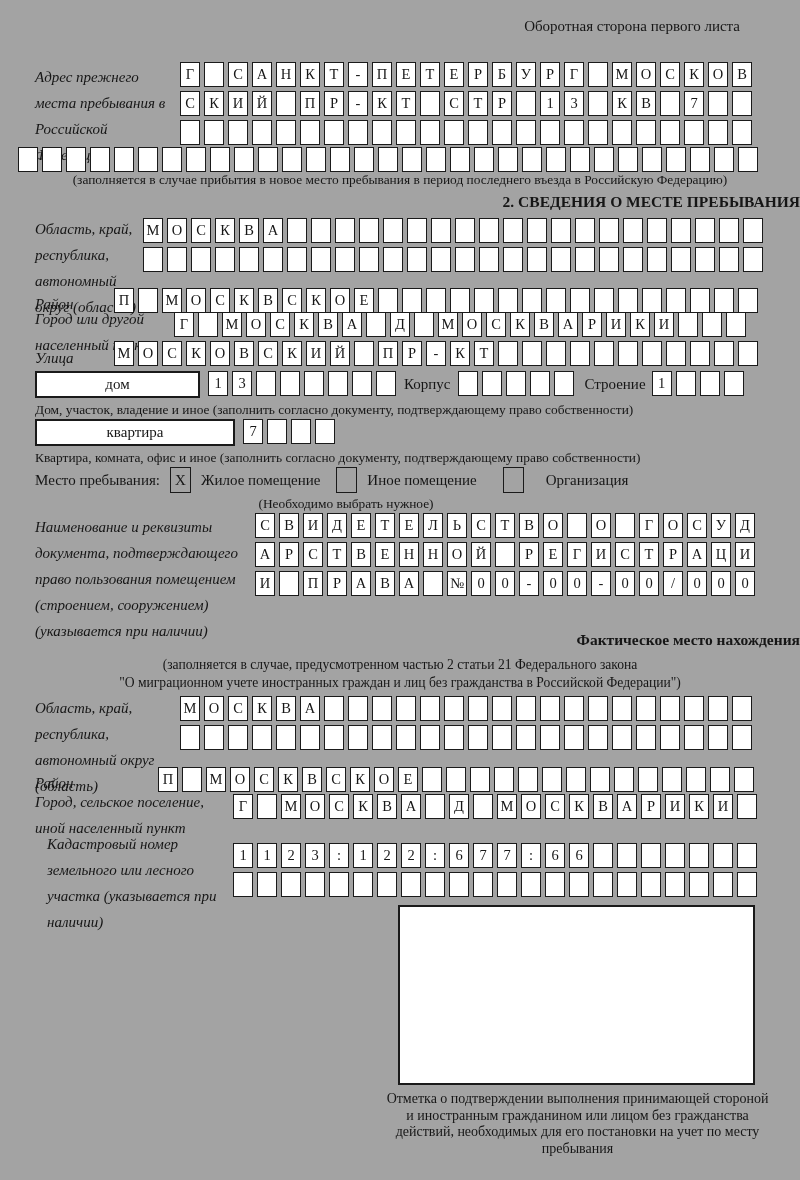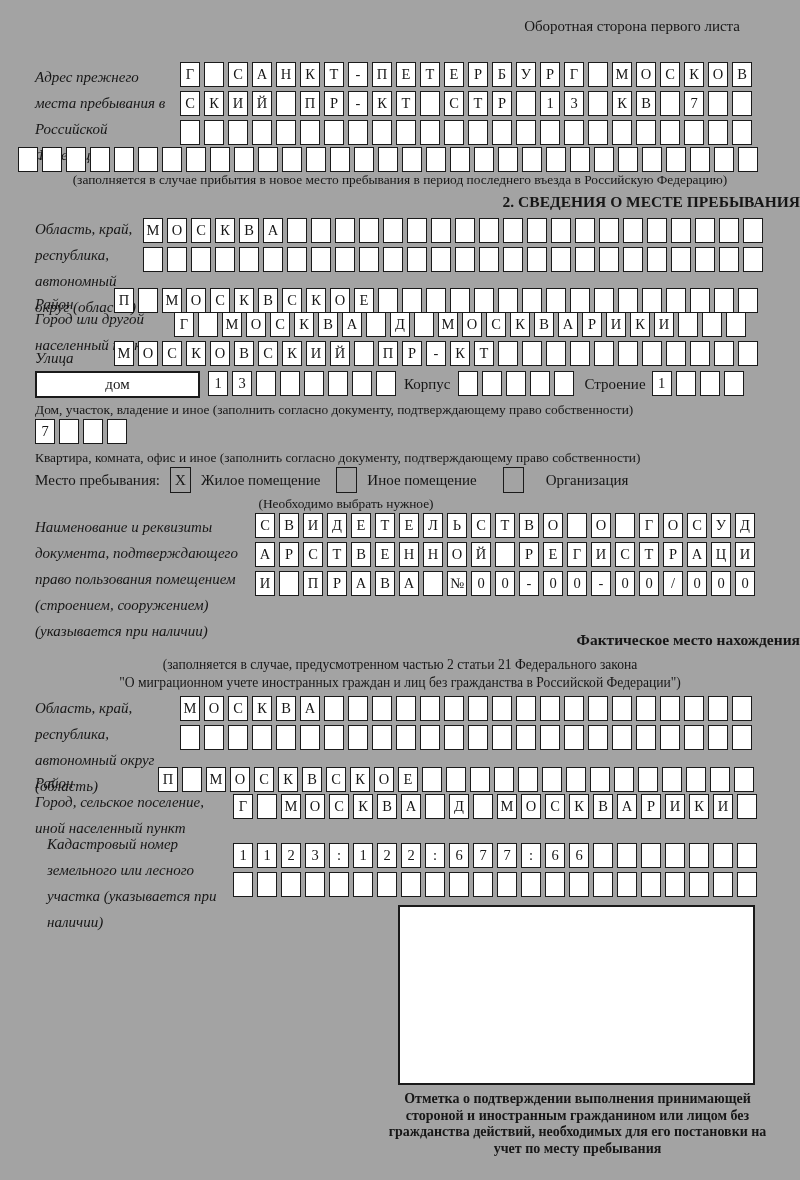--- a/index.html
+++ b/index.html
@@ -21,21 +21,21 @@
     font-size:14.5px;background:#fff;
   }
   .cb{box-sizing:border-box;width:21px;height:26px;border:1.6px solid #1a1a1a;
     display:flex;align-items:center;justify-content:center;font-size:15px;flex:0 0 21px;}
   .namedbox{
     box-sizing:border-box;border:2px solid #1a1a1a;height:27px;background:#fff;
     display:flex;align-items:center;justify-content:center;font-size:15px;flex-shrink:0;
   }
   .flexline{display:flex;align-items:flex-start;}
   .stampbox{box-sizing:border-box;border:2px solid #1a1a1a;background:#fff;}
-  .stampcap{font-size:14px;line-height:16.5px;font-weight:bold;}
+  .stampcap{font-size:14px;line-height:16.5px;}
   .hdr{font-size:15px;}
   .title{font-size:15.5px;text-align:right;}
   .note{font-size:13.6px;line-height:17px;}
 </style>
 </head>
 <body>
 
 <div class="page">
 
   <div class="abs hdr" style="top:18px;right:60px;">Оборотная сторона первого листа</div>
@@ -332,20 +332,21 @@
     <div class="cellrow">
         <span class="cell">1</span>
         <span class="cell"></span>
         <span class="cell"></span>
         <span class="cell"></span>
       </div>
   </div>
   <div class="abs cap" style="left:35px;top:402px;width:740px;">Дом, участок, владение и иное (заполнить согласно документу, подтверждающему право собственности)</div>
 
   <div class="abs flexline" style="left:35px;top:419px;">
+    <div class="namedbox" style="width:200px;margin-right:8px;">квартира</div>
     <div class="cellrow">
         <span class="cell">7</span>
         <span class="cell"></span>
         <span class="cell"></span>
         <span class="cell"></span>
       </div>
   </div>
   <div class="abs cap" style="left:35px;top:450px;width:740px;">Квартира, комната, офис и иное (заполнить согласно документу, подтверждающему право собственности)</div>
 
   <div class="abs flexline" style="left:35px;top:467px;">

